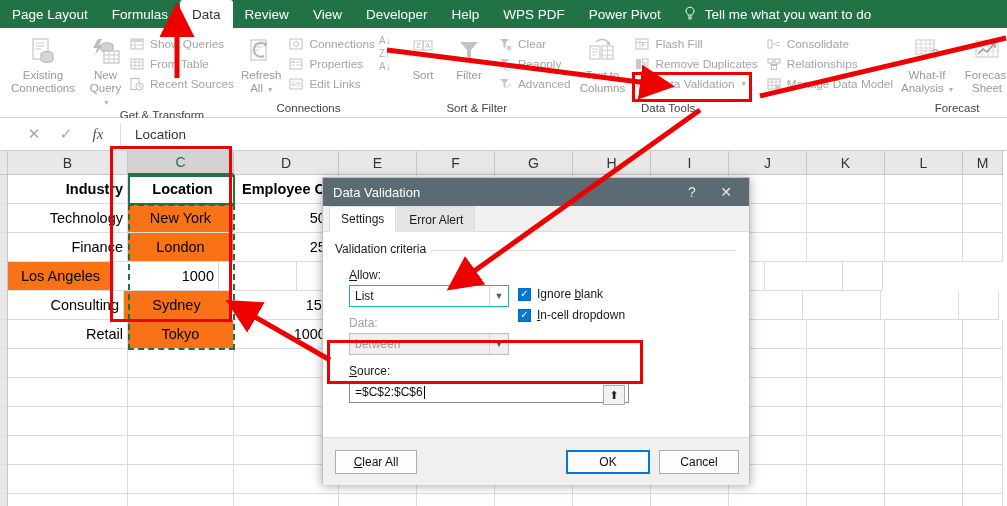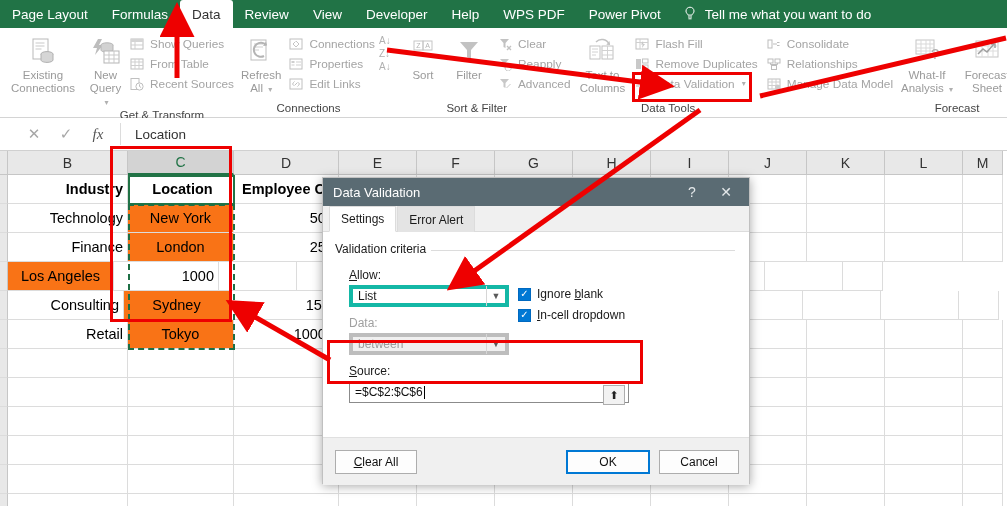--- a/index.html
+++ b/index.html
@@ -134,21 +134,21 @@
   .panel { background: #ffffff; position: absolute; top: 26px; left: 0; right: 0; bottom: 0; }
 
   .legend { font-size: 12px; color: #1a1a1a; padding: 10px 0 0 12px; position: relative; }
   .legend .rule { position: absolute; left: 108px; right: 14px; top: 18px; height: 1px; background: #dcdcdc; }
 
   .flabel { font-size: 12px; color: #1a1a1a; }
   .flabel .u { text-decoration: underline; }
   .dis { color: #a0a0a0; }
 
   .combo {
-    width: 160px; height: 22px; border: 4px solid #14b8a6; background: #fff;
+    width: 160px; height: 22px; border: 1px solid #14b8a6; background: #fff;
     display: flex; align-items: center; font-size: 12px; color: #1a1a1a;
   }
   .combo .val { flex: 1; padding-left: 5px; }
   .combo .arrow {
     width: 19px; height: 20px; border-left: 1px solid #d6d6d6;
     display: flex; align-items: center; justify-content: center; color: #5a5a5a; font-size: 9px;
   }
   .combo.disabled { background: #f0f0f0; border-color: #bdbdbd; }
   .combo.disabled .val { color: #9a9a9a; }
 

